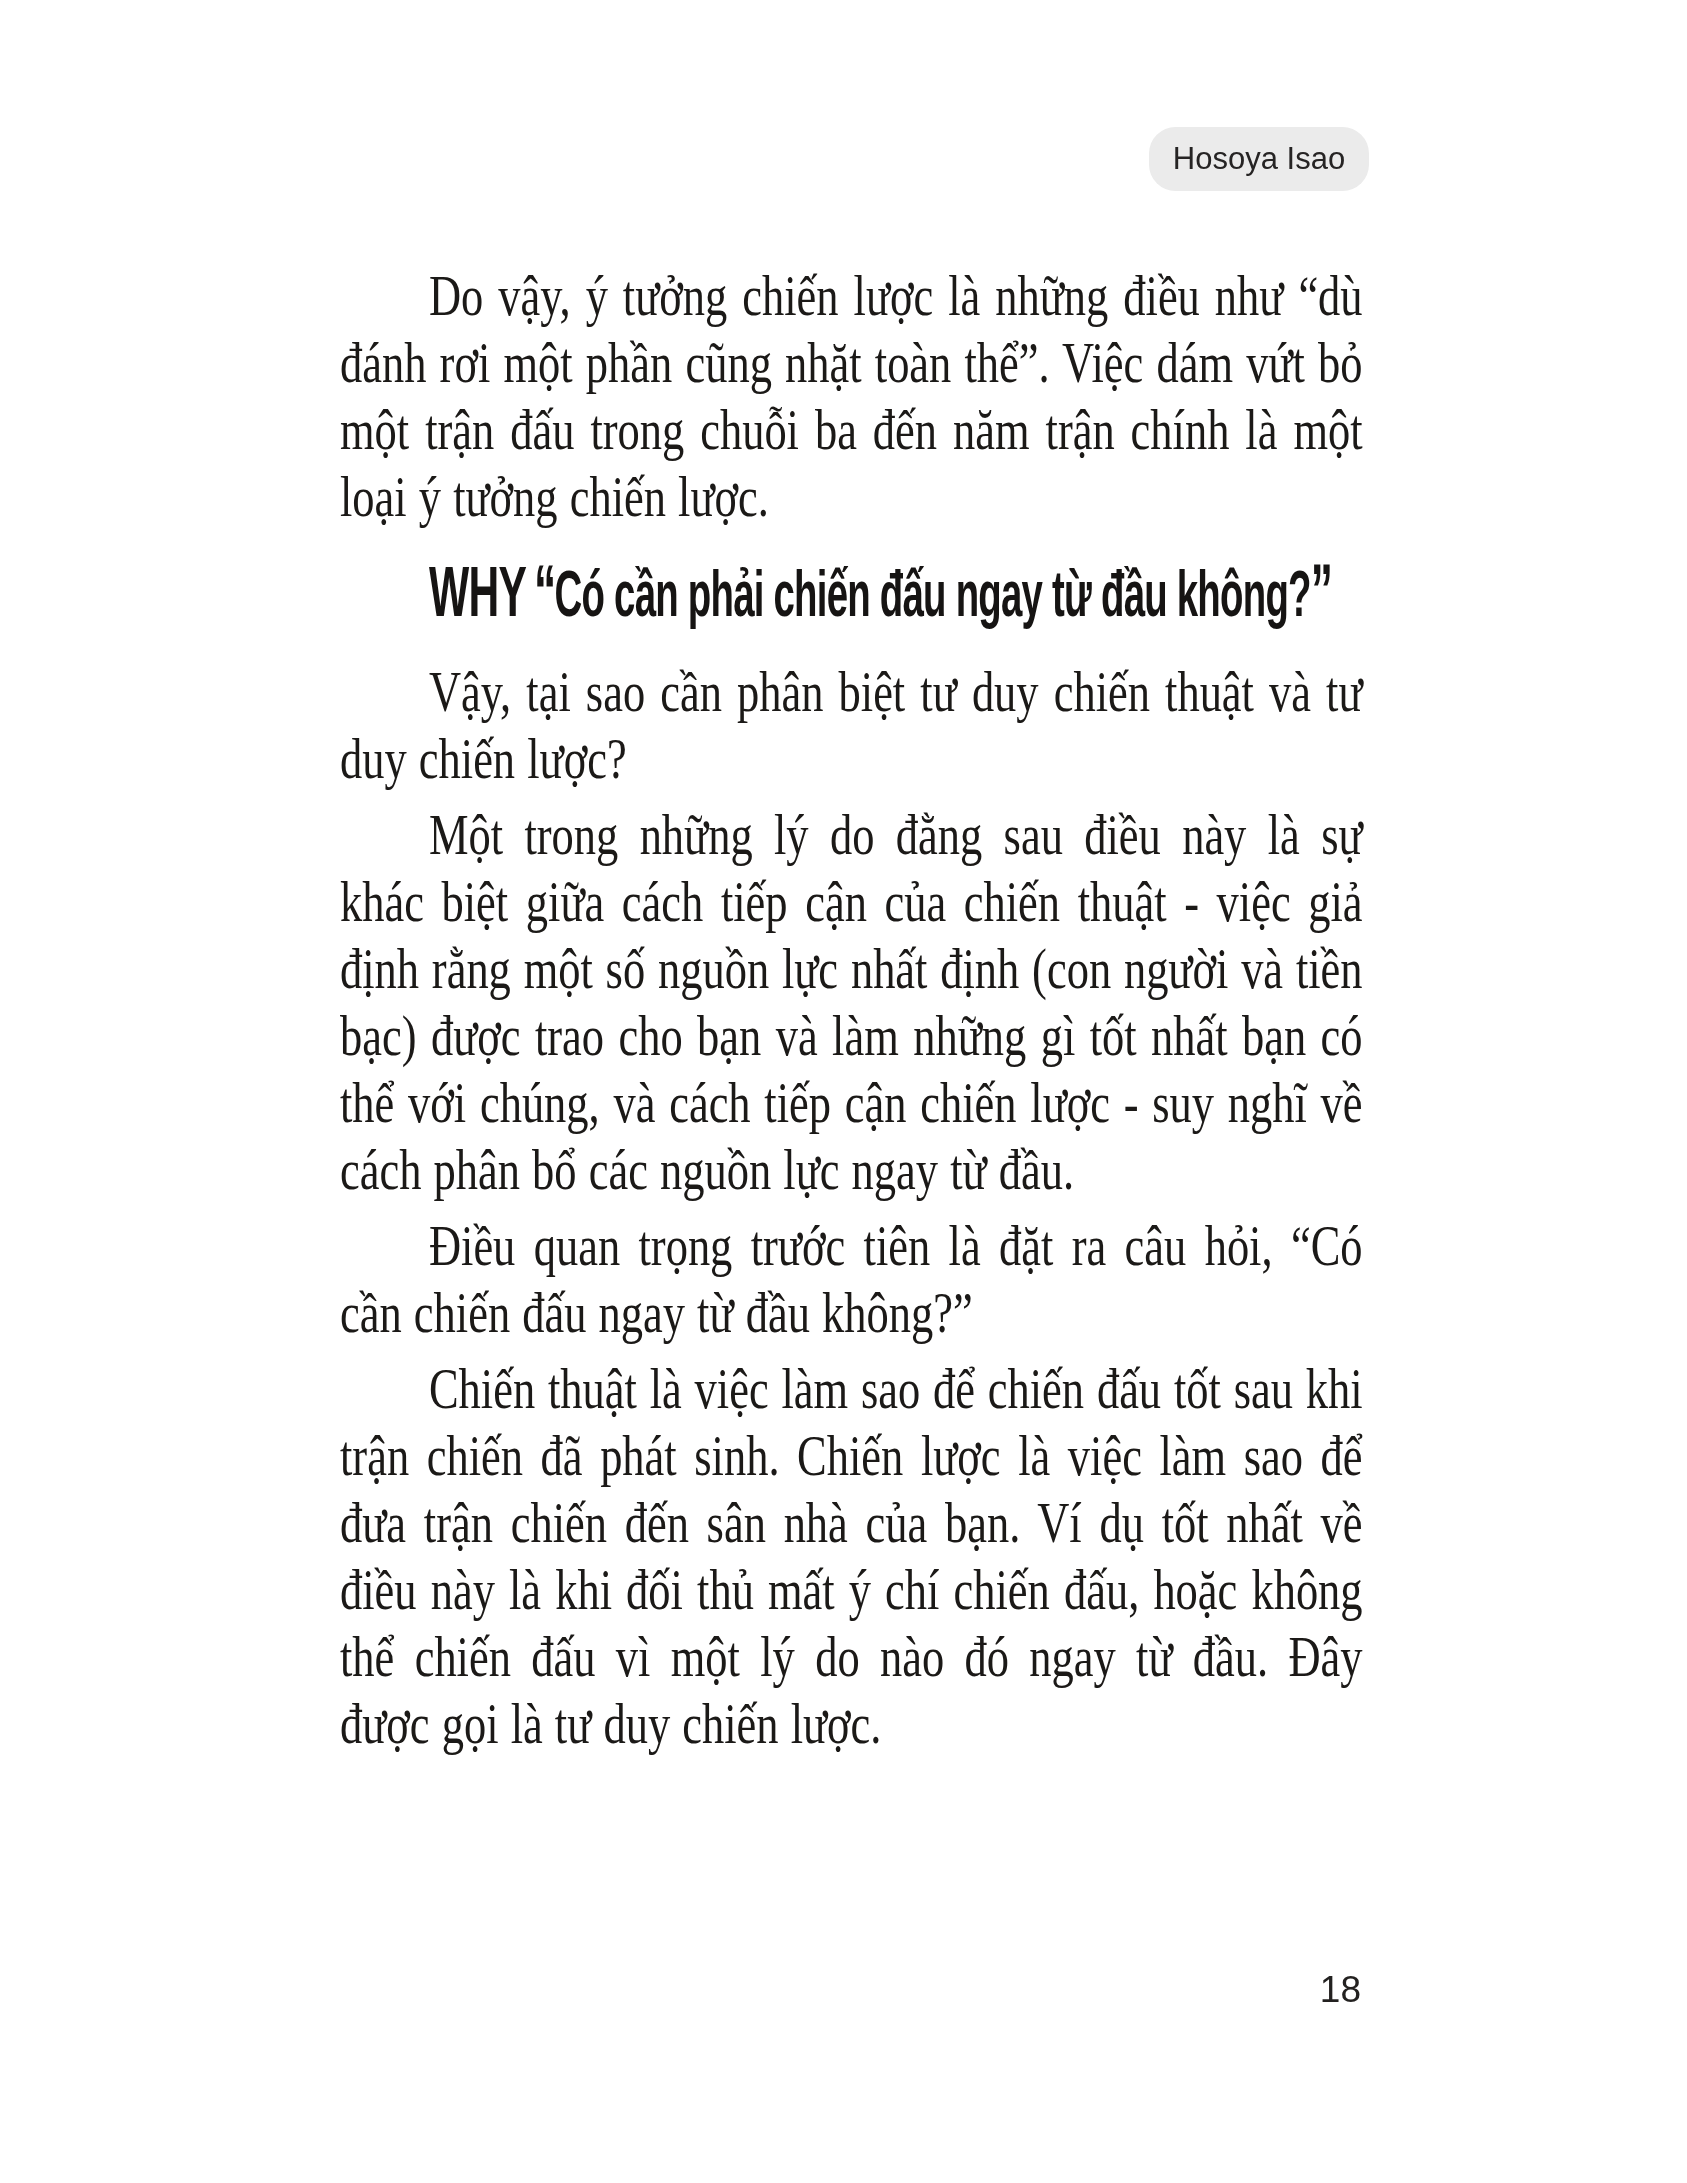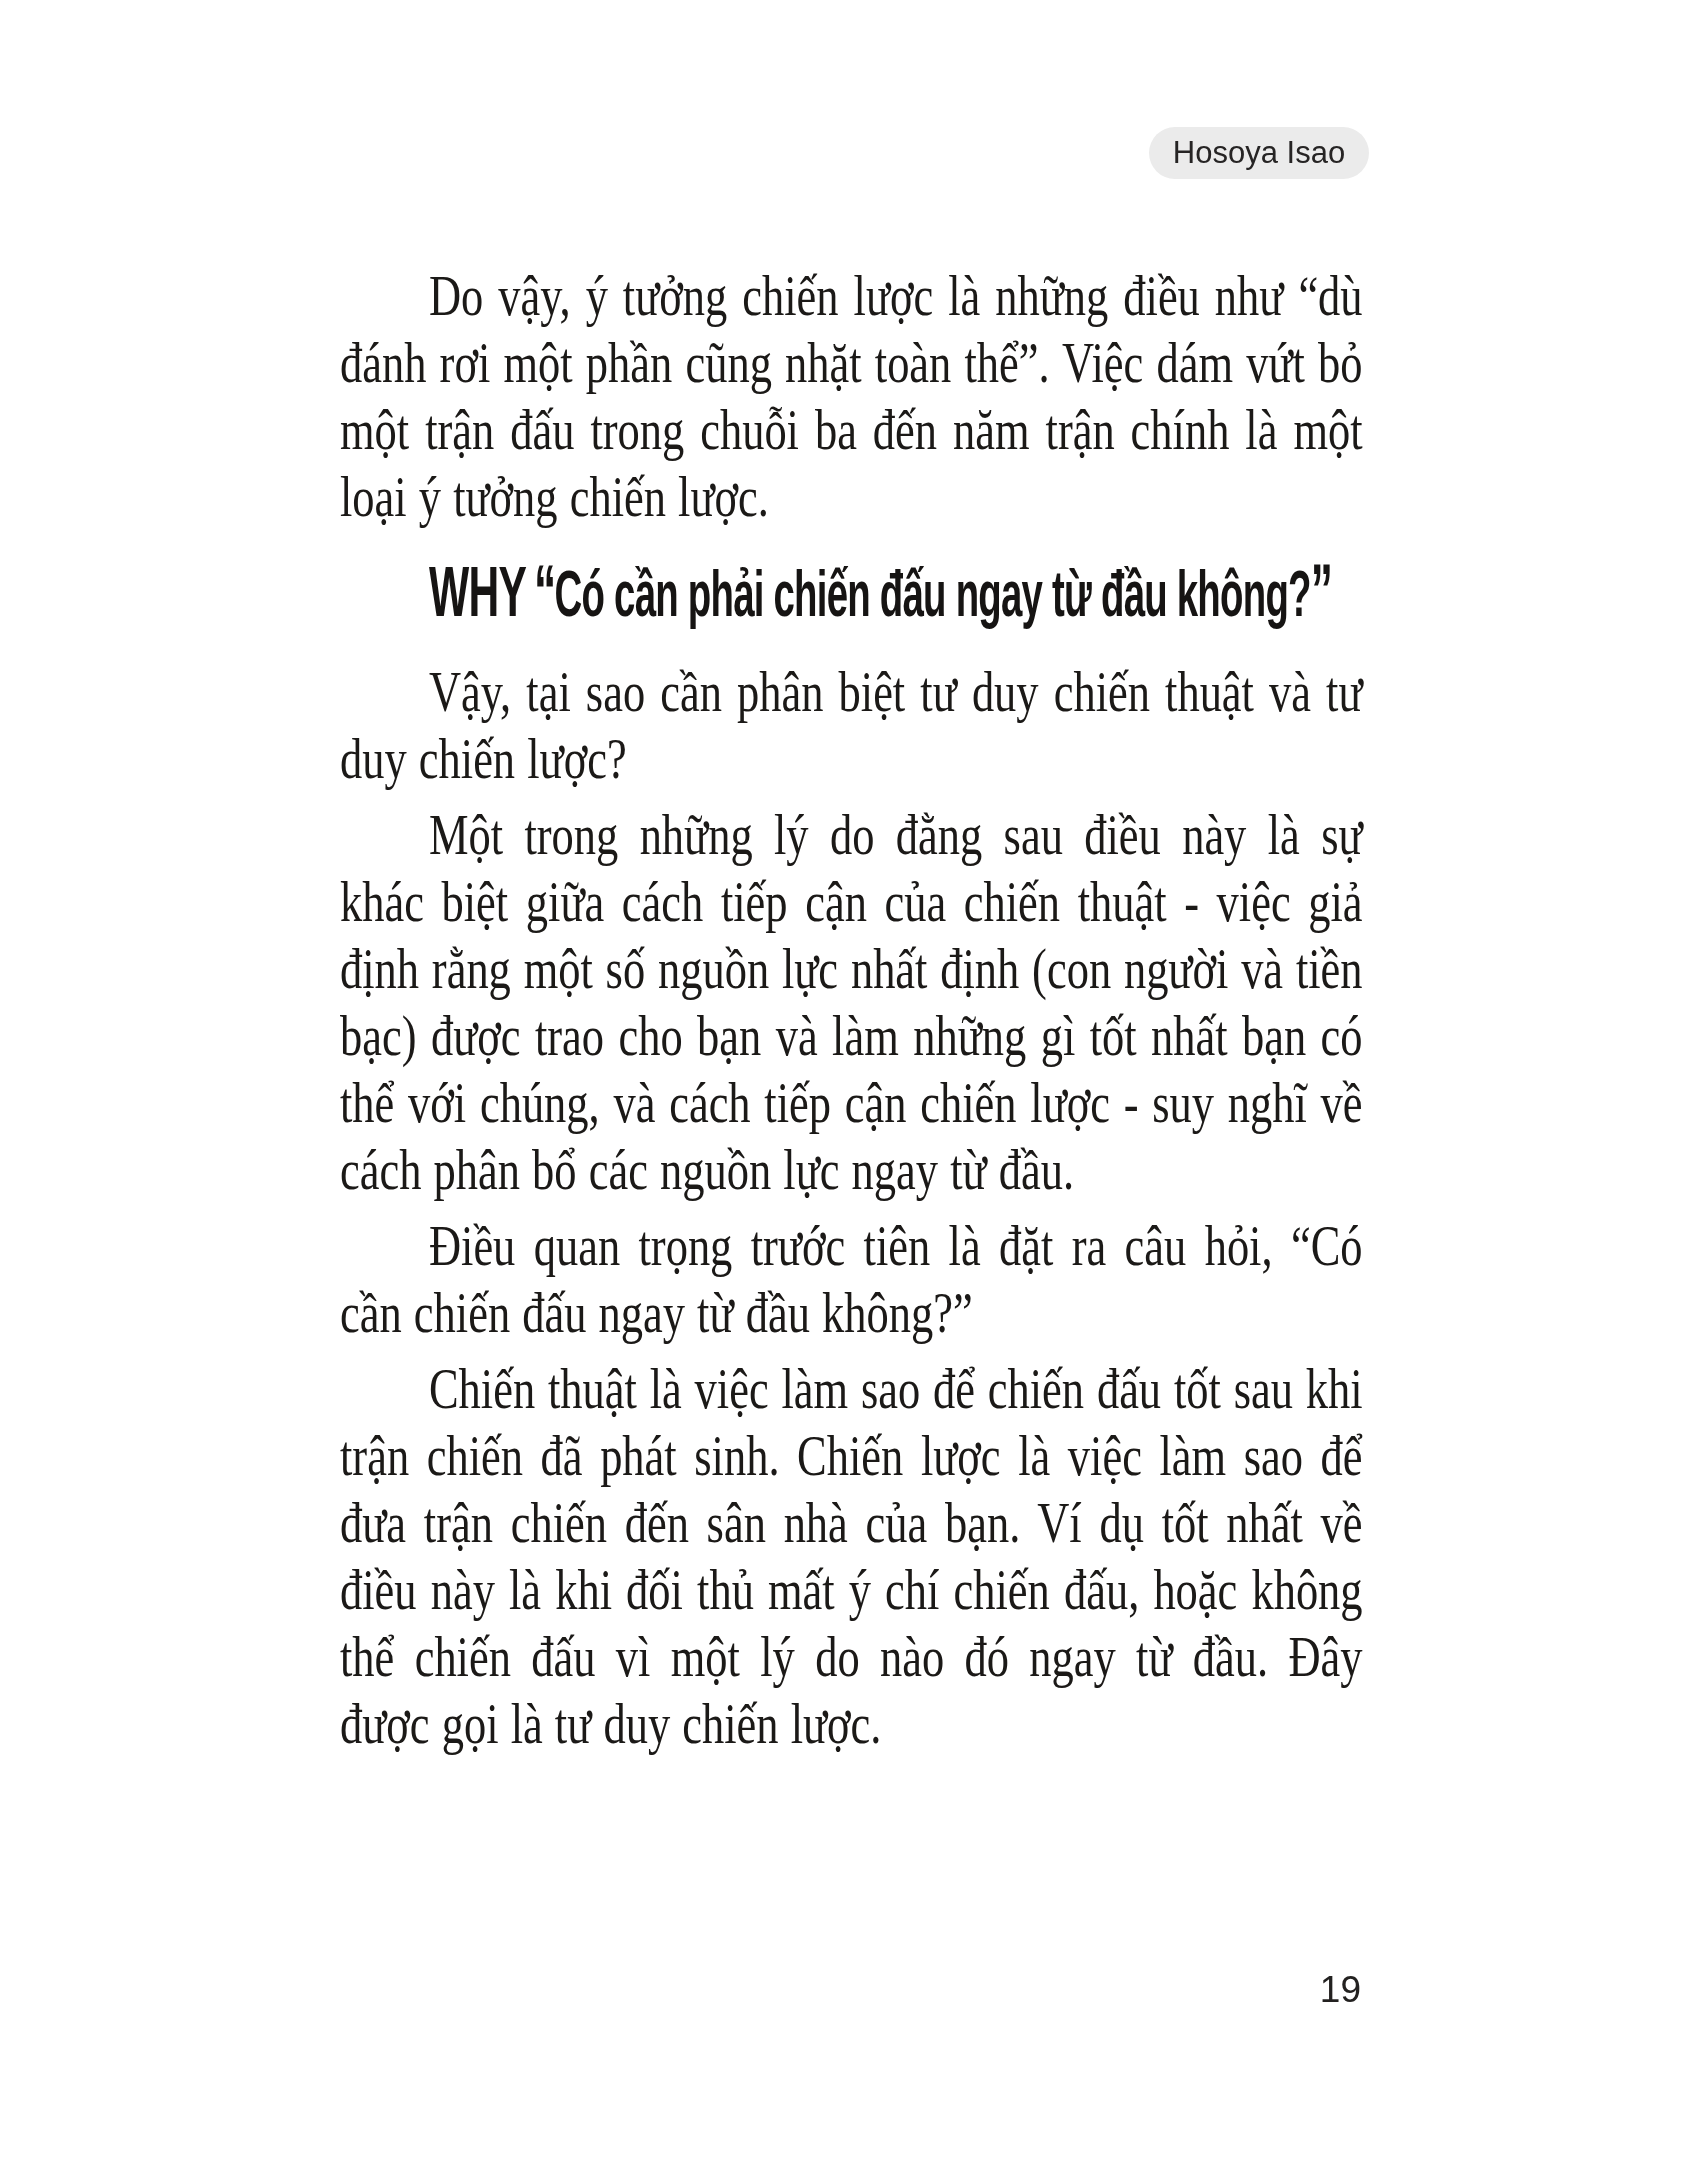--- a/index.html
+++ b/index.html
@@ -16,21 +16,21 @@
     overflow: hidden;
     font-family: "Liberation Serif", serif;
   }
 
   
   .header-pill {
     position: absolute;
     top: 127px;
     left: 1149px;
     width: 220px;
-    height: 52px;
+    height: 64px;
     background: #ebebeb;
     border-radius: 26.5px;
     display: flex;
     align-items: center;
     justify-content: center;
     font-family: "Liberation Sans", sans-serif;
     font-size: 31px;
     color: #262424;
   }
 
@@ -116,16 +116,16 @@
     <p class="para">Vậy, tại sao cần phân biệt tư duy chiến thuật và tư duy chiến lược?</p>
 
     <p class="para">Một trong những lý do đằng sau điều này là sự khác biệt giữa cách tiếp cận của chiến thuật - việc giả định rằng một số nguồn lực nhất định (con người và tiền bạc) được trao cho bạn và làm những gì tốt nhất bạn có thể với chúng, và cách tiếp cận chiến lược - suy nghĩ về cách phân bổ các nguồn lực ngay từ đầu.</p>
 
     <p class="para">Điều quan trọng trước tiên là đặt ra câu hỏi, “Có cần chiến đấu ngay từ đầu không?”</p>
 
     <p class="para">Chiến thuật là việc làm sao để chiến đấu tốt sau khi trận chiến đã phát sinh. Chiến lược là việc làm sao để đưa trận chiến đến sân nhà của bạn. Ví dụ tốt nhất về điều này là khi đối thủ mất ý chí chiến đấu, hoặc không thể chiến đấu vì một lý do nào đó ngay từ đầu. Đây được gọi là tư duy chiến lược.</p>
 
   </main>
 
-  <div class="page-number">19</div>
+  <div class="page-number">18</div>
 
 </div>
 
 
 </body></html>

